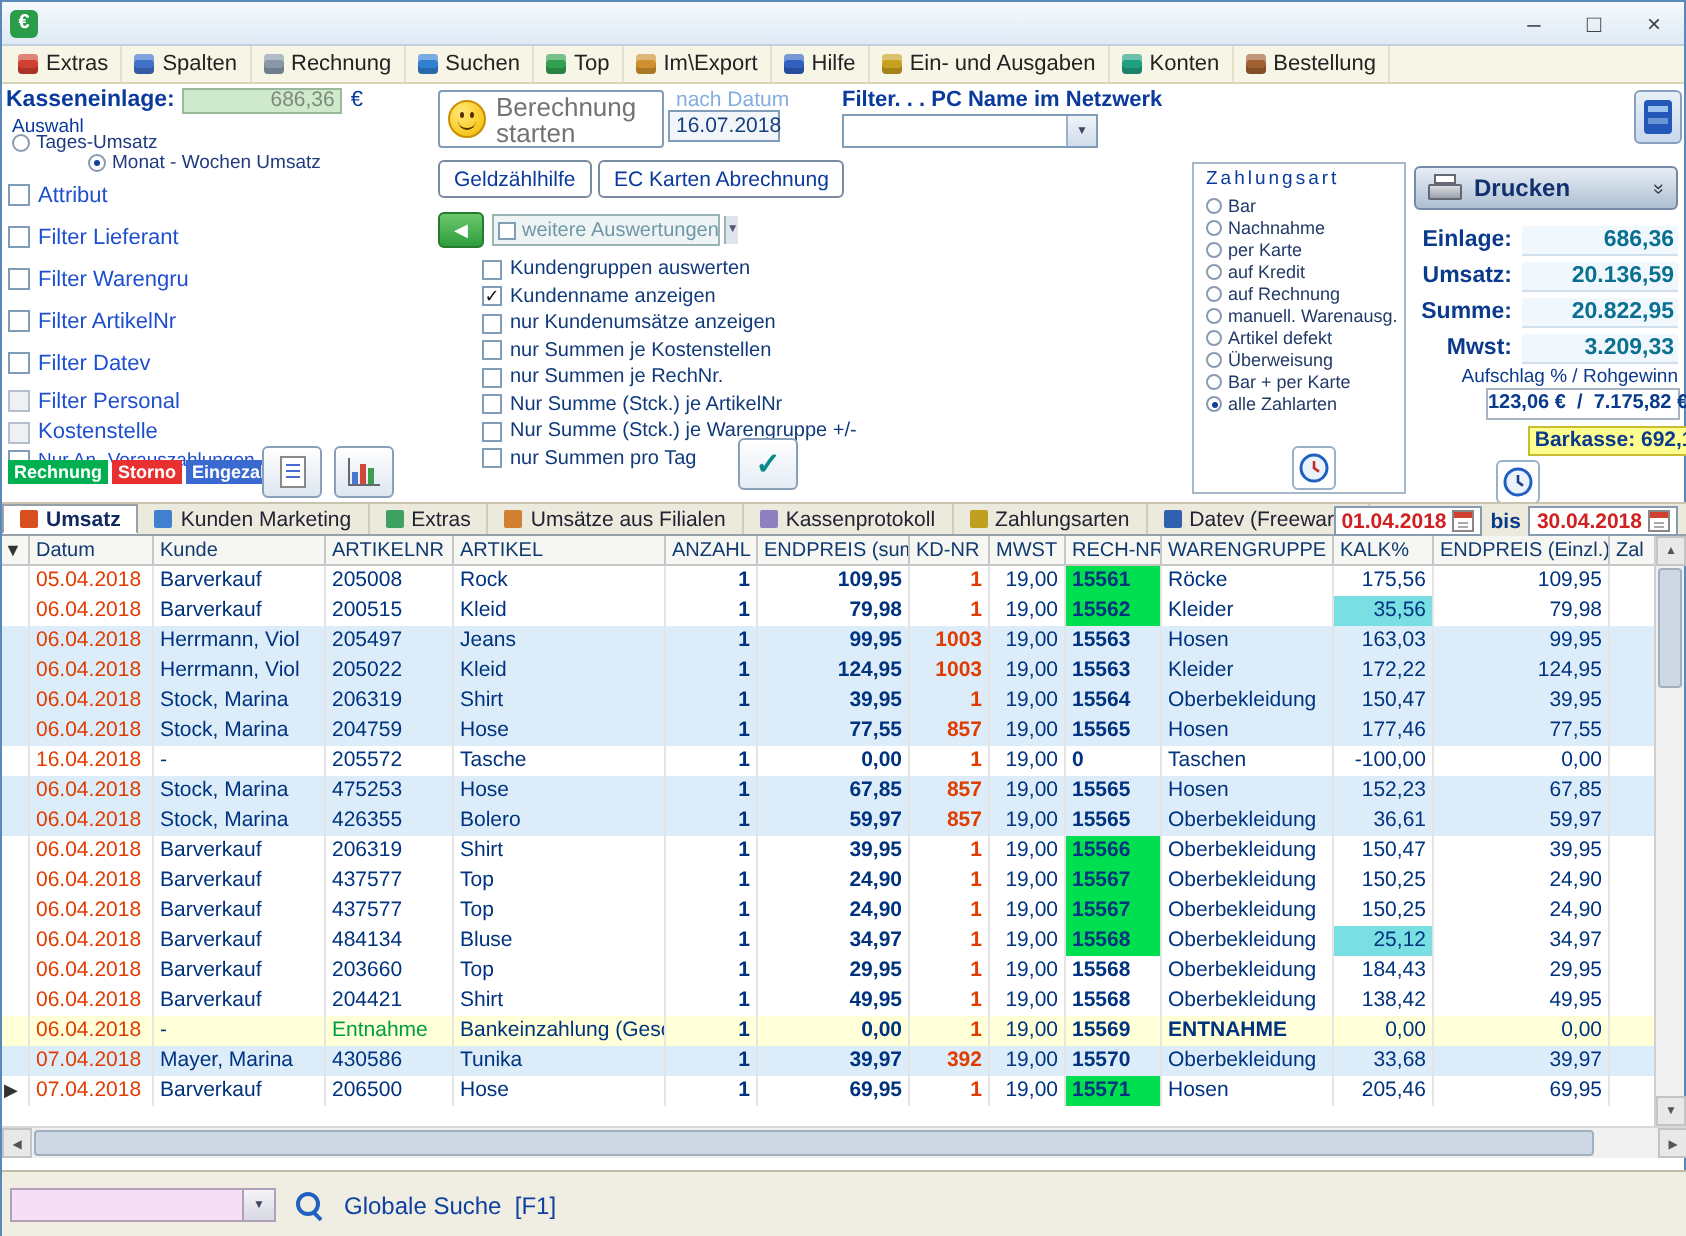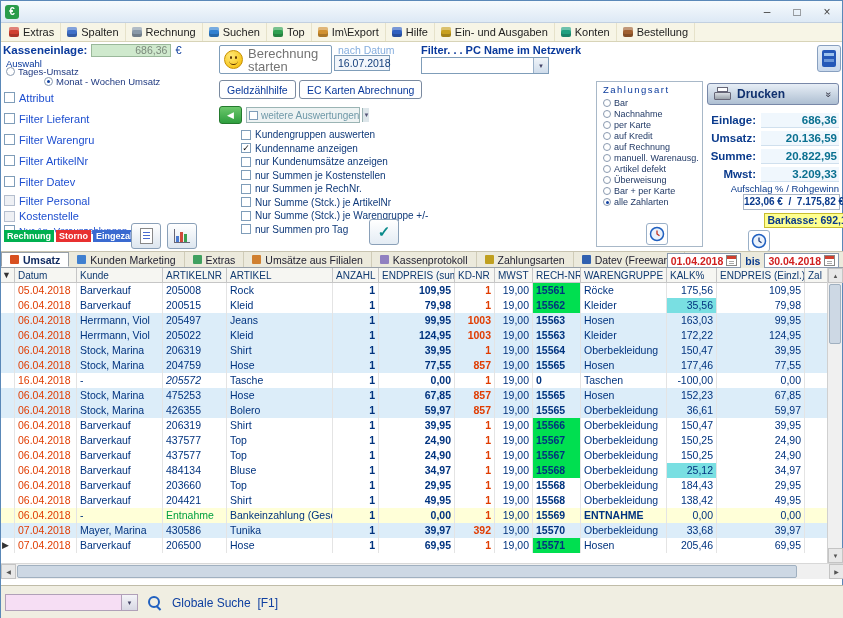--- a/index.html
+++ b/index.html
@@ -601,21 +601,21 @@
         <div class="tcell c-rechnr green" style="width: 48px;">15565</div>
         <div class="tcell c-warengruppe" style="width: 86px;">Hosen</div>
         <div class="tcell c-kalk" style="width: 50px;">177,46</div>
         <div class="tcell c-endpreis_einzl" style="width: 88px;">77,55</div>
         <div class="tcell c-zal" style="width: 24px;"></div>
       </div>
       <div class="trow">
         <div class="tcell marker"></div>
         <div class="tcell c-datum" style="width: 62px;">16.04.2018</div>
         <div class="tcell c-kunde" style="width: 86px;">-</div>
-        <div class="tcell c-artikelnr" style="width: 64px; font-style: italic;">205572</div>
+        <div class="tcell c-artikelnr" style="width: 64px;">205572</div>
         <div class="tcell c-artikel" style="width: 106px;">Tasche</div>
         <div class="tcell c-anzahl" style="width: 46px;">1</div>
         <div class="tcell c-endpreis" style="width: 76px;">0,00</div>
         <div class="tcell c-kdnr" style="width: 40px;">1</div>
         <div class="tcell c-mwst" style="width: 38px;">19,00</div>
         <div class="tcell c-rechnr" style="width: 48px;">0</div>
         <div class="tcell c-warengruppe" style="width: 86px;">Taschen</div>
         <div class="tcell c-kalk" style="width: 50px;">-100,00</div>
         <div class="tcell c-endpreis_einzl" style="width: 88px;">0,00</div>
         <div class="tcell c-zal" style="width: 24px;"></div>

